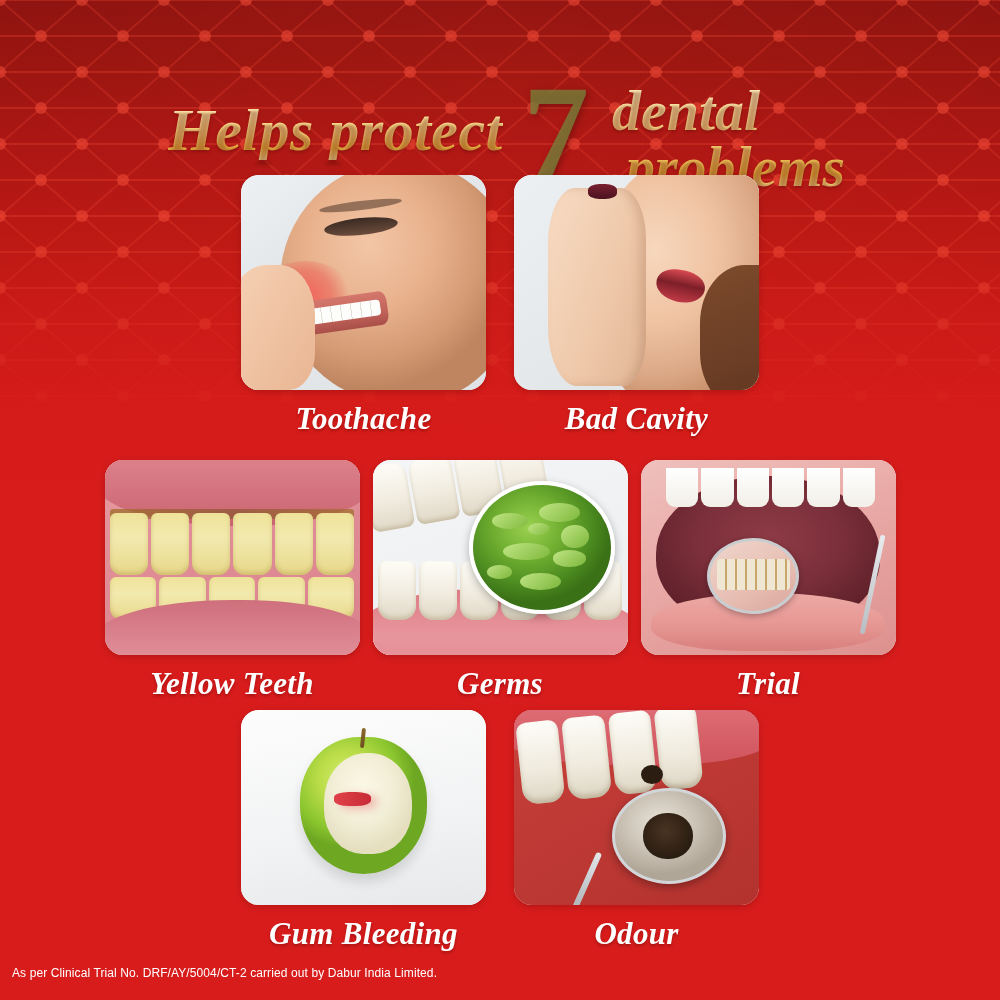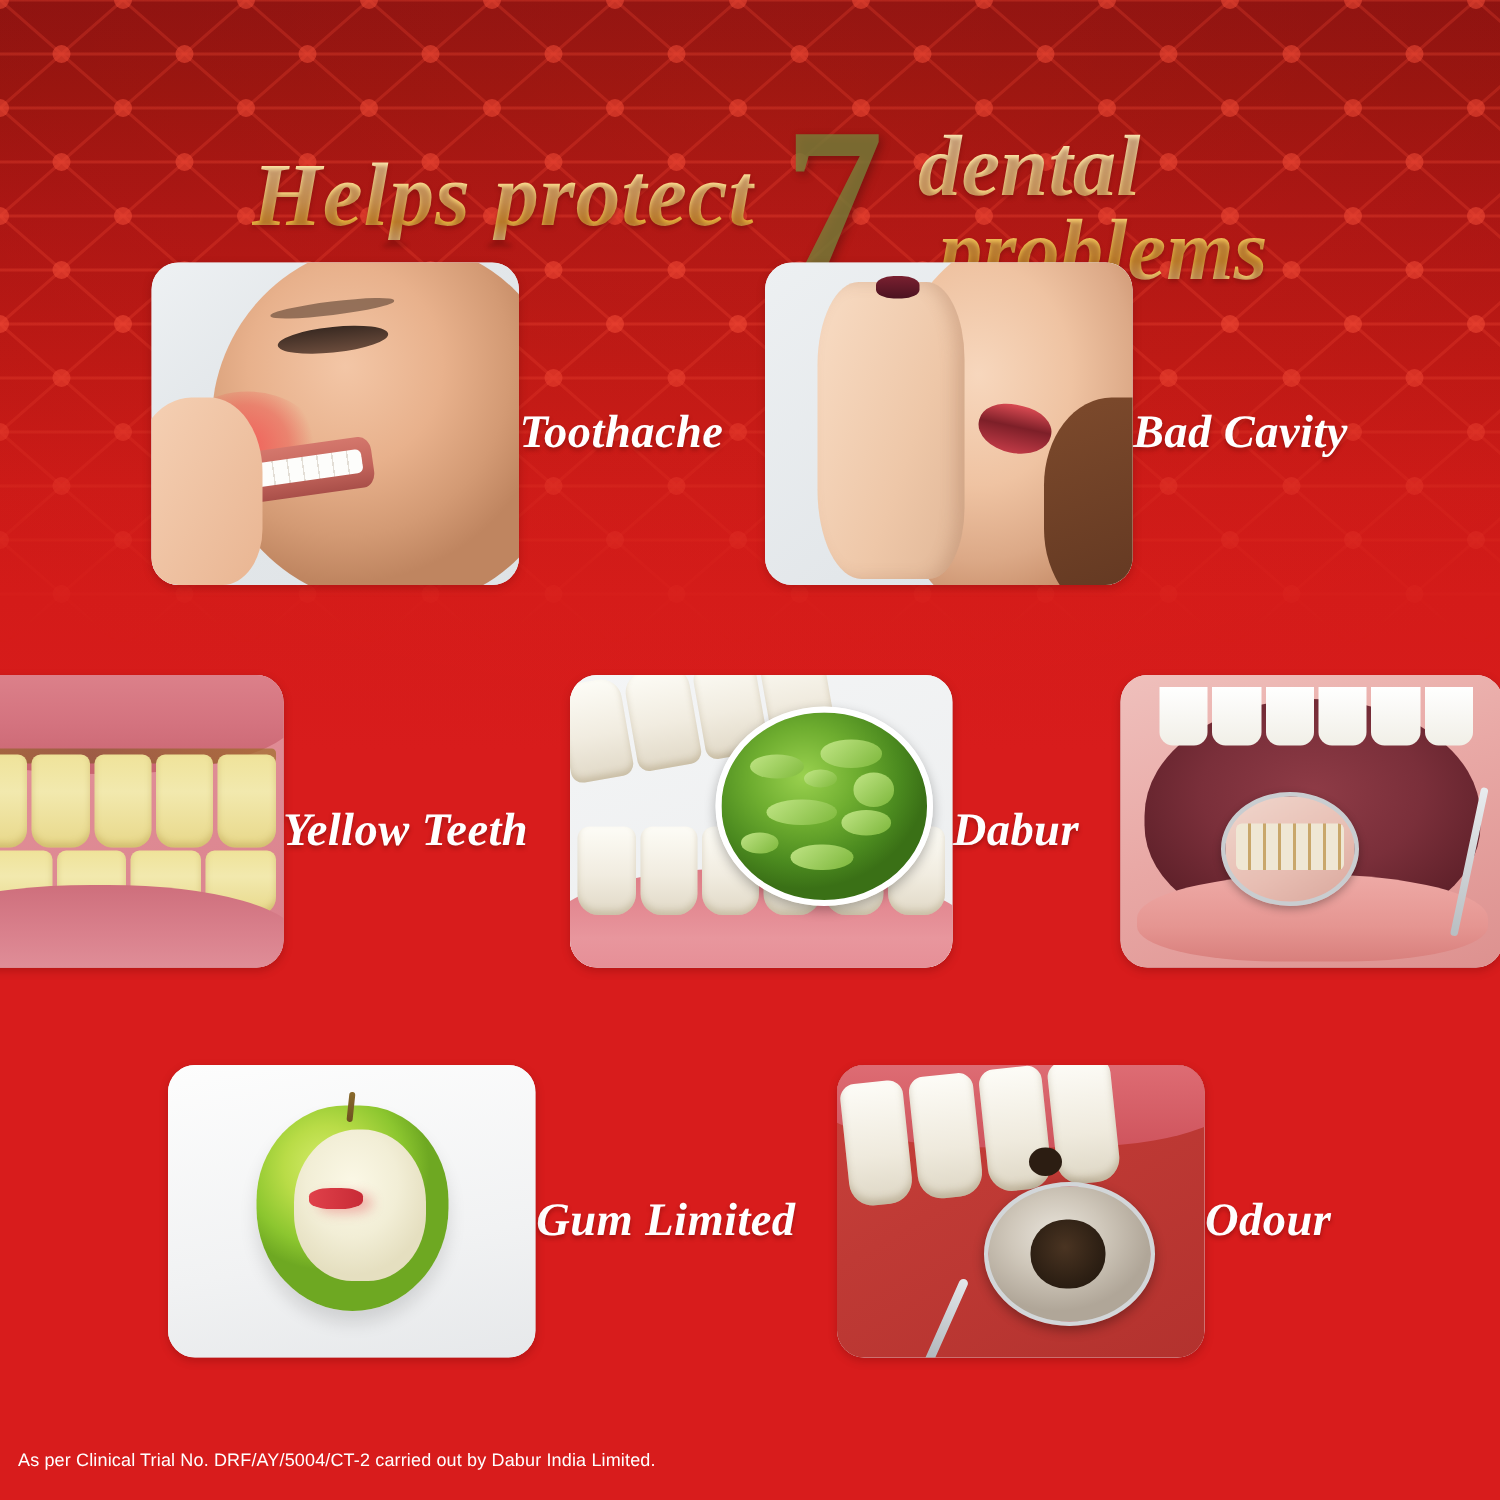--- a/index.html
+++ b/index.html
@@ -56,23 +56,23 @@
     font-style:italic;font-weight:700;font-size:58px;line-height:.96;
     background:linear-gradient(180deg,#fff0c0 0%,#ffe49a 28%,#f7cf72 56%,#e9b43e 82%,#f6dfa0 100%);
     -webkit-background-clip:text;background-clip:text;color:transparent;
     text-shadow:0 2px 3px rgba(90,10,5,.35);
   }
   .hl-right span{display:block;}
   .hl-right .l2{margin-left:14px;}
   
   .row{position:absolute;left:0;width:1000px;display:flex;justify-content:center;}
   .row-1{top:175px;gap:28px;}
-  .row-2{top:450px;gap:28px;}
+  .row-2{top:460px;gap:13px;}
   .row-3{top:710px;gap:28px;}
-  .cell{display:flex;flex-direction:row;align-items:center;}
+  .cell{display:flex;flex-direction:column;align-items:center;}
   .tile{
     border-radius:18px;overflow:hidden;position:relative;
     box-shadow:0 2px 6px rgba(80,5,5,.25);
     background:#eceff1;
   }
   .t-r1{width:245px;height:215px;}
   .t-r2{width:255px;height:195px;}
   .t-r3{width:245px;height:195px;}
   .caption{
     margin-top:12px;color:#ffffff;font-style:italic;font-weight:700;
@@ -393,21 +393,21 @@
             <i style="left:48%;top:14%;width:30%;height:15%"></i>
             <i style="left:22%;top:46%;width:34%;height:14%"></i>
             <i style="left:58%;top:52%;width:24%;height:13%"></i>
             <i style="left:34%;top:70%;width:30%;height:14%"></i>
             <i style="left:10%;top:64%;width:18%;height:11%"></i>
             <i style="left:64%;top:32%;width:20%;height:18%"></i>
             <i style="left:40%;top:30%;width:16%;height:10%"></i>
           </div>
         </div>
       </div>
-      <div class="caption">Dabur</div>
+      <div class="caption">Germs</div>
     </div>
 
     <div class="cell">
       <div class="tile t-r2">
         <div class="ph ill-plaque">
           <div class="oral"></div>
           <div class="upper">
               <b></b>
               <b></b>
               <b></b>
@@ -431,21 +431,21 @@
 
     <div class="cell">
       <div class="tile t-r3">
         <div class="ph ill-apple">
           <div class="apple"></div>
             <div class="bite"></div>
           <div class="blood"></div>
             <div class="stem"></div>
         </div>
       </div>
-      <div class="caption">Gum Limited</div>
+      <div class="caption">Gum Bleeding</div>
     </div>
 
     <div class="cell">
       <div class="tile t-r3">
         <div class="ph ill-cavity">
           <div class="gumline"></div>
           <div class="teeth">
               <b></b>
               <b></b>
               <b></b>

